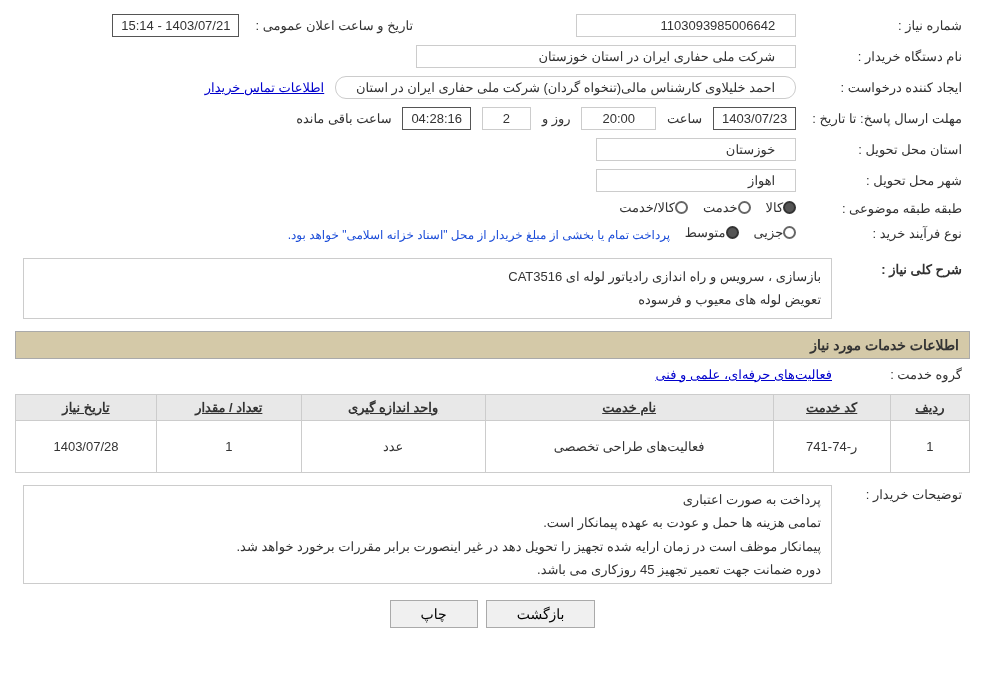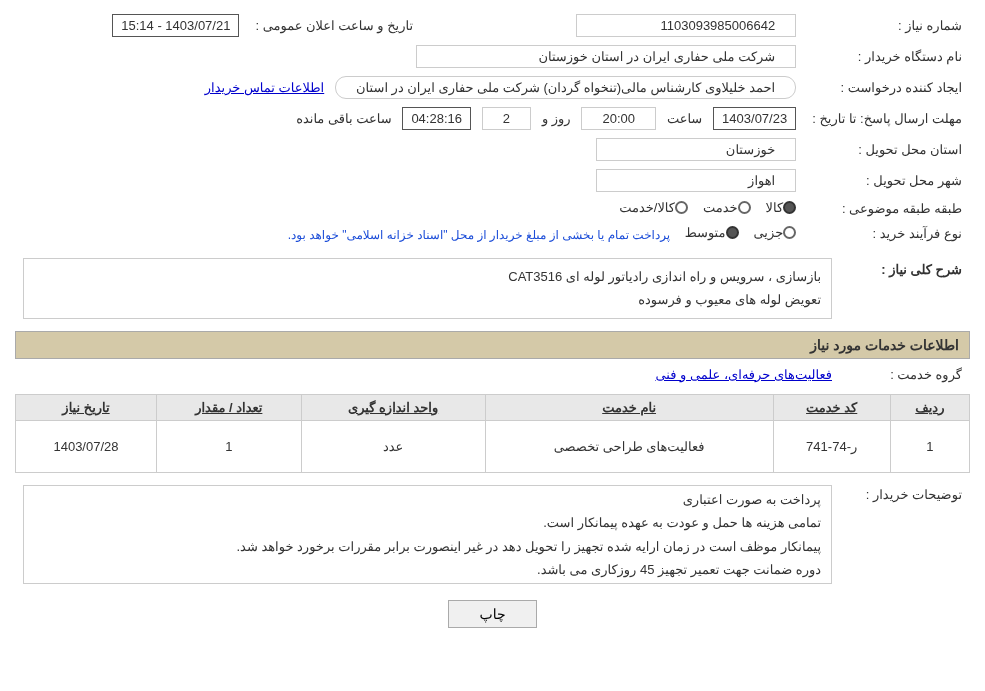--- a/index.html
+++ b/index.html
@@ -329,16 +329,17 @@
             <div>تمامی هزینه ها حمل و عودت به عهده پیمانکار است.</div>
             <div>پیمانکار موظف است در زمان ارایه شده تجهیز را تحویل دهد در غیر اینصورت برابر مقررات برخورد خواهد شد.</div>
             <div>دوره ضمانت جهت تعمیر تجهیز 45 روزکاری می باشد.</div>
           </div>
         </td>
       </tr>
     </tbody>
       </table>
 
     <div class="bottom-buttons">
+      <button class="btn btn-back">بازگشت</button>
       <button class="btn btn-print">چاپ</button>
     </div>
   </div>
 </div>
 
 </body></html>

